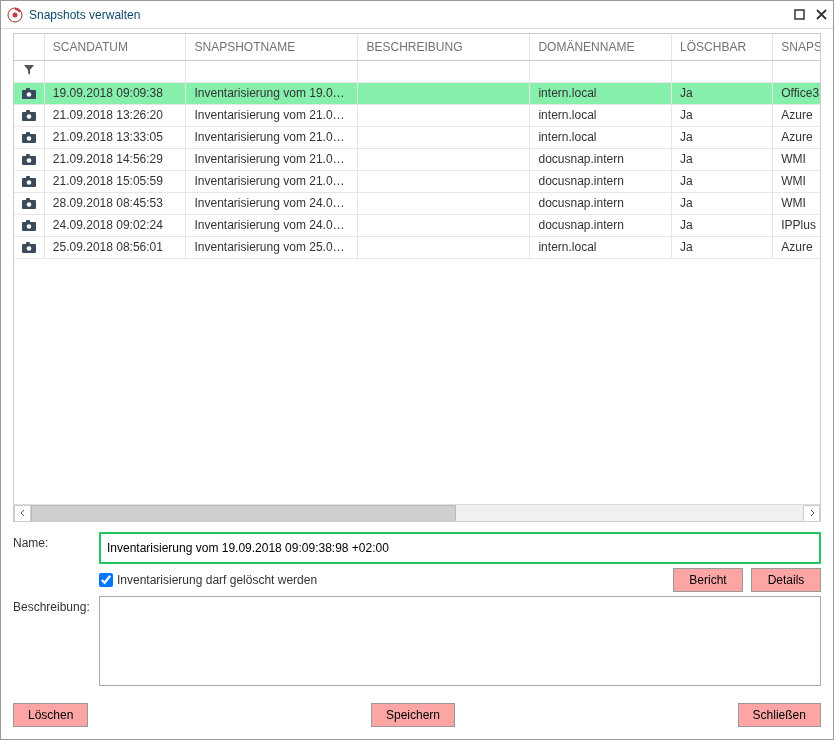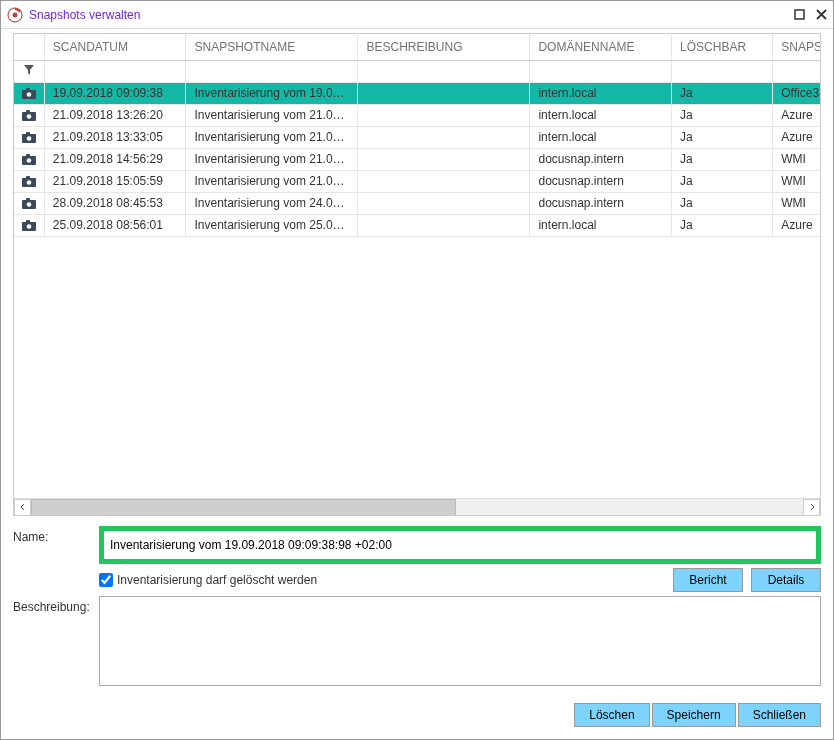--- a/index.html
+++ b/index.html
@@ -1,60 +1,60 @@
 <!DOCTYPE html>
 <html><head>
 <meta charset="utf-8">
 <style>
 * { box-sizing: border-box; margin: 0; padding: 0; }
 body { font-family: "Segoe UI", Tahoma, sans-serif; font-size: 12px; background: #fff; color: #333; }
 .window { width: 834px; height: 740px; border: 1px solid #999; display: flex; flex-direction: column; position: relative; }
 .titlebar { height: 28px; display: flex; align-items: center; padding: 0 4px; border-bottom: 1px solid #ddd; }
 .titlebar .app-icon { width: 16px; height: 16px; margin: 0 6px 0 2px; }
-.titlebar .title-text { flex: 1; font-size: 12px; color: #6d28d9; }
+.titlebar .title-text { flex: 1; font-size: 12px; color: #0c4a6e; }
 .titlebar .win-controls { display: flex; gap: 6px; align-items: center; }
 .titlebar .win-btn { width: 16px; height: 16px; display: flex; align-items: center; justify-content: center; cursor: pointer; }
 .content { flex: 1; padding: 0 12px 12px 12px; display: flex; flex-direction: column; overflow: hidden; }
 
 .grid-wrap { flex: 1; border: 1px solid #ccc; display: flex; flex-direction: column; margin-top: 4px; overflow: hidden; }
 .grid-scroll { flex: 1; overflow: hidden; position: relative; }
 .grid-inner { width: 820px; }
 table { border-collapse: collapse; width: 100%; table-layout: fixed; }
 th, td { text-align: left; font-weight: normal; font-size: 12px; padding: 3px 8px; border-right: 1px solid #e6e6e6; border-bottom: 1px solid #e6e6e6; overflow: hidden; white-space: nowrap; text-overflow: ellipsis; }
 th { background: #fff; color: #737373; height: 26px; border-bottom: 1px solid #ccc; }
 .col-icon { width: 30px; text-align: center; padding: 2px; }
 .col-scan { width: 140px; }
 .col-name { width: 170px; }
 .col-desc { width: 170px; }
 .col-dom { width: 140px; }
 .col-del { width: 100px; }
 .col-snap { width: 60px; }
 .filter-row td { height: 22px; background: #fff; }
 .filter-row .filter-icon { text-align: center; }
 tr.data-row td { height: 22px; }
-tr.data-row.selected td { background: #14b8a6; }
+tr.data-row.selected td { background: #86efac; }
 .camera-icon svg { vertical-align: middle; }
 
 .hscroll { height: 17px; border-top: 1px solid #ddd; display: flex; align-items: center; background: #f5f5f5; }
 .hscroll .arrow { width: 17px; height: 17px; display: flex; align-items: center; justify-content: center; border: 1px solid #ccc; background: #fff; cursor: pointer; }
 .hscroll .track { flex: 1; height: 17px; position: relative; background: #f0f0f0; }
 .hscroll .thumb { position: absolute; left: 0; width: 55%; height: 100%; background: #cfcfcf; border: 1px solid #bbb; }
 
 .form-area { padding-top: 10px; }
 .form-row { display: flex; align-items: flex-start; margin-bottom: 4px; }
 .form-label { width: 86px; padding-top: 4px; color: #333; }
 .form-field { flex: 1; }
-input[type=text] { width: 100%; height: 22px; border: 5px solid #22c55e; padding: 14px 6px; font-family: inherit; font-size: 12px; }
+input[type=text] { width: 100%; height: 22px; border: 2px solid #22c55e; padding: 14px 6px; font-family: inherit; font-size: 12px; }
 .check-row { display: flex; align-items: center; gap: 4px; }
 .check-row input { width: 14px; height: 14px; }
-.btn { height: 24px; min-width: 70px; padding: 0 14px; border: 1px solid #999; background: #7dd3fc; font-family: inherit; font-size: 12px; cursor: pointer; }
+.btn { height: 24px; min-width: 70px; padding: 0 14px; border: 1px solid #999; background: #fca5a5; font-family: inherit; font-size: 12px; cursor: pointer; }
 .btn-row-right { display: flex; gap: 8px; }
 textarea { width: 100%; height: 90px; border: 1px solid #aaa; resize: none; font-family: inherit; font-size: 12px; padding: 4px; }
 
-.footer-btns { display: flex; justify-content: flex-end; gap: 2px; padding-top: 10px; }
+.footer-btns { display: flex; justify-content: space-between; gap: 2px; padding-top: 10px; }
 .mid-row { display: flex; align-items: center; justify-content: space-between; }
 </style>
 </head>
 <body>
 
 <div class="window">
   <div class="titlebar">
     <span class="app-icon">
       <svg width="16" height="16" viewBox="0 0 16 16">
           <circle cx="8" cy="8" r="7" fill="#fff" stroke="#a03030"></circle>
@@ -184,20 +184,33 @@
                   <td class="col-dom">docusnap.intern</td>
                   <td class="col-del">Ja</td>
                   <td class="col-snap">WMI</td>
                 </tr>
                 <tr class="data-row">
                   <td class="col-icon camera-icon"><svg width="16" height="12" viewBox="0 0 16 12">
                       <rect x="1" y="2" width="14" height="9" rx="1" fill="#3a4a5a"></rect>
                       <rect x="5" y="0" width="4" height="3" rx="1" fill="#3a4a5a"></rect>
                       <circle cx="8" cy="6.5" r="2.3" fill="#fff"></circle>
                     </svg></td>
+                  <td class="col-scan">24.09.2018 09:02:24</td>
+                  <td class="col-name">Inventarisierung vom 24.09.2...</td>
+                  <td class="col-desc"></td>
+                  <td class="col-dom">docusnap.intern</td>
+                  <td class="col-del">Ja</td>
+                  <td class="col-snap">IPPlus</td>
+                </tr>
+                <tr class="data-row">
+                  <td class="col-icon camera-icon"><svg width="16" height="12" viewBox="0 0 16 12">
+                      <rect x="1" y="2" width="14" height="9" rx="1" fill="#3a4a5a"></rect>
+                      <rect x="5" y="0" width="4" height="3" rx="1" fill="#3a4a5a"></rect>
+                      <circle cx="8" cy="6.5" r="2.3" fill="#fff"></circle>
+                    </svg></td>
                   <td class="col-scan">25.09.2018 08:56:01</td>
                   <td class="col-name">Inventarisierung vom 25.09.2...</td>
                   <td class="col-desc"></td>
                   <td class="col-dom">intern.local</td>
                   <td class="col-del">Ja</td>
                   <td class="col-snap">Azure</td>
                 </tr>
               </tbody>
         </table>
         </div>

